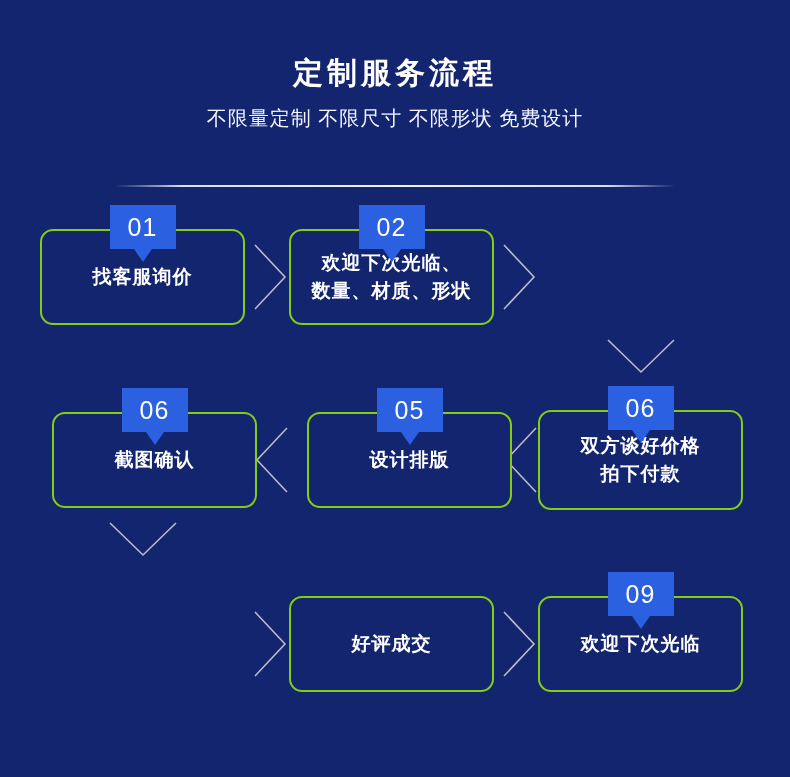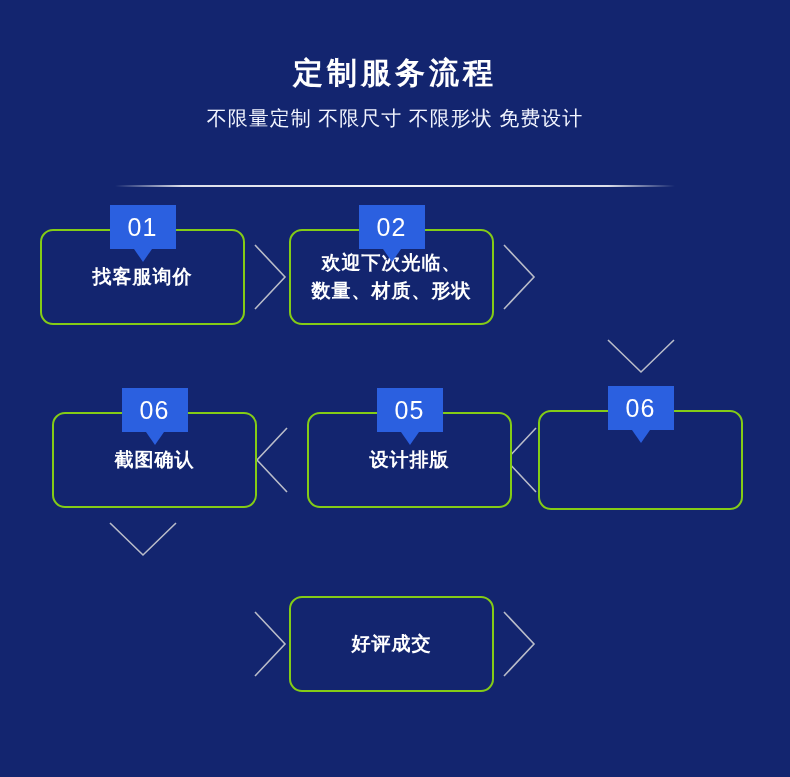--- a/index.html
+++ b/index.html
@@ -151,20 +151,22 @@
 
 
   <div class="chev" style="left:606px; top:338px;">
     <svg width="70" height="38" viewBox="0 0 70 38">
         <path d="M2 2 L35 34 L68 2"></path>
       </svg>
   </div>
 
   <div class="step" style="left:538px; top:410px; height:100px;">
     <div class="badge">06</div>
+    <div class="step-label">双方谈好价格
+拍下付款</div>
   </div>
 
   <div class="chev" style="left:502px; top:426px;">
     <svg width="36" height="68" viewBox="0 0 36 68">
         <path d="M34 2 L4 34 L34 66"></path>
       </svg>
   </div>
 
   <div class="step" style="left:307px; top:412px;">
     <div class="badge">05</div>
@@ -198,14 +200,18 @@
   <div class="step" style="left:289px; top:596px;">
     <div class="step-label">好评成交</div>
   </div>
 
   <div class="chev" style="left:502px; top:610px;">
     <svg width="36" height="68" viewBox="0 0 36 68">
         <path d="M2 2 L32 34 L2 66"></path>
       </svg>
   </div>
 
+  <div class="step" style="left:538px; top:596px;">
+    <div class="badge">09</div>
+    <div class="step-label">欢迎下次光临</div>
+  </div>
 
 </div>
 
 </body></html>

